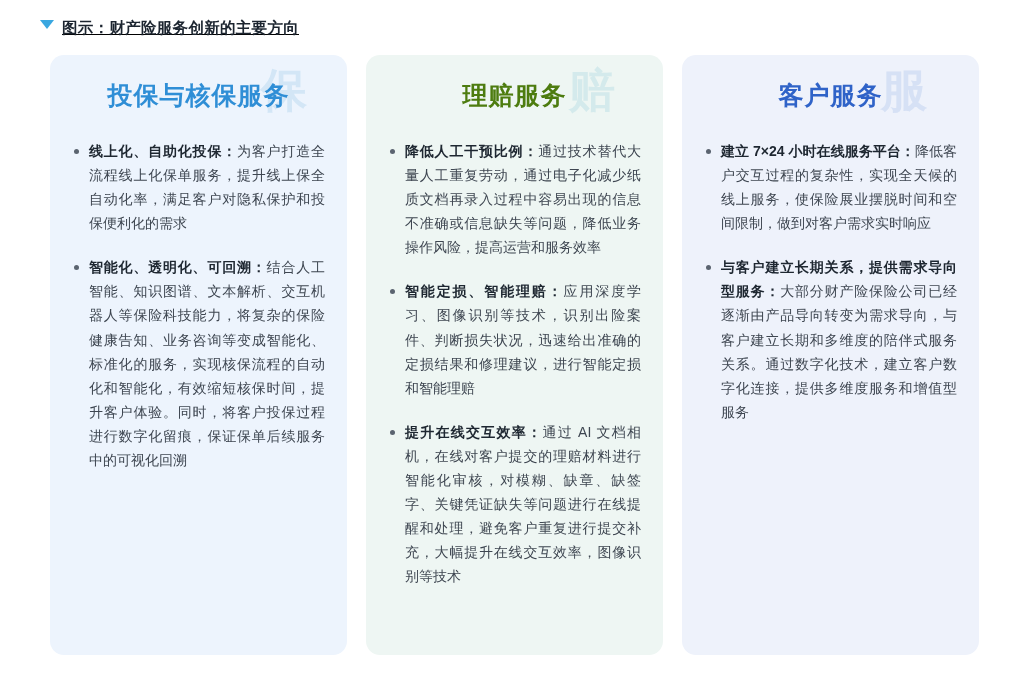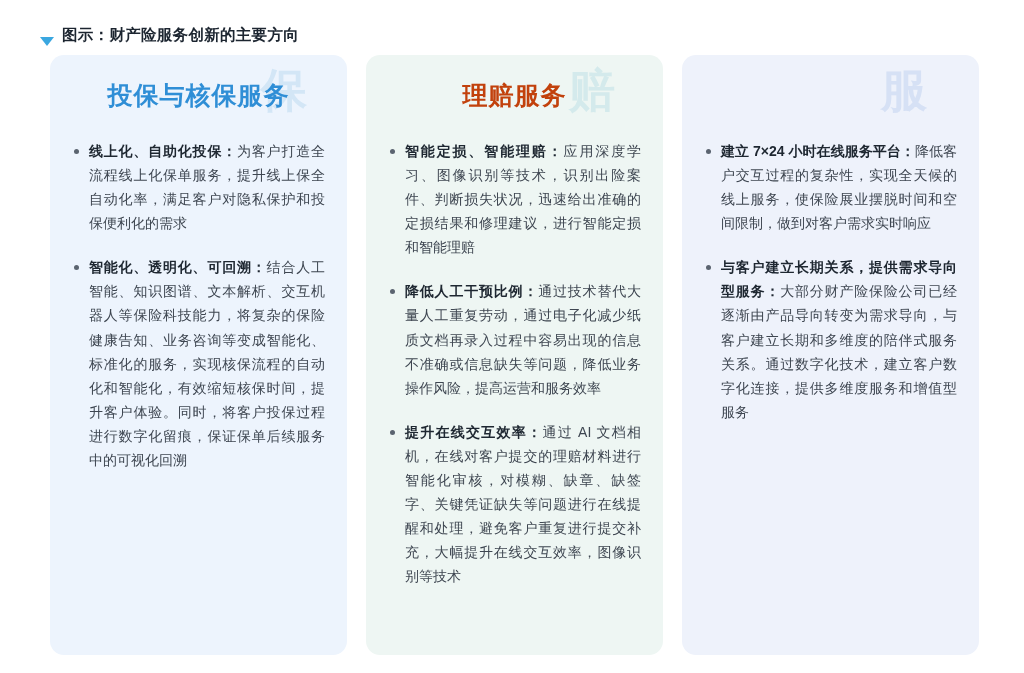--- a/index.html
+++ b/index.html
@@ -12,24 +12,25 @@
   #page {
     position: relative;
     width: 1024px; height: 673px;
     background: #ffffff;
     overflow: hidden;
   }
 
   
   .header {
     display: flex;
-    align-items: flex-end;
+    align-items: flex-start;
     gap: 8px;
     padding: 18px 0 0 40px;
     height: 46px;
+    text-decoration: underline;
   }
   .triangle {
     width: 0; height: 0;
     border-left: 7px solid transparent;
     border-right: 7px solid transparent;
     border-top: 9px solid #3aa7e0;
     margin-top: 2px;
   }
   .header-title {
     font-size: 15.5px;
@@ -66,21 +67,21 @@
     height: 46px;
   }
   .card-title {
     position: relative;
     z-index: 2;
     font-size: 25px;
     font-weight: bold;
     letter-spacing: 1px;
   }
   .c0 .card-title { color: #2f8ed6; }
-  .c1 .card-title { color: #c2410c; }
+  .c1 .card-title { color: #4d7c0f; }
   .c2 .card-title { color: #2f63c8; }
 
   
   .title-watermark {
     position: absolute;
     z-index: 1;
     top: -12px;
     right: 18px;
     font-size: 46px;
     font-weight: bold;
@@ -142,29 +143,30 @@
         <li><span class="lead">智能化、透明化、可回溯：</span><span>结合人工智能、知识图谱、文本解析、交互机器人等保险科技能力，将复杂的保险健康告知、业务咨询等变成智能化、标准化的服务，实现核保流程的自动化和智能化，有效缩短核保时间，提升客户体验。同时，将客户投保过程进行数字化留痕，保证保单后续服务中的可视化回溯</span></li>
       </ul>
     </div>
 
     <div class="card c1">
       <div class="card-title-wrap">
         <span class="title-watermark">赔</span>
         <div class="card-title">理赔服务</div>
       </div>
       <ul class="points">
+        <li><span class="lead">降低人工干预比例：</span><span>通过技术替代大量人工重复劳动，通过电子化减少纸质文档再录入过程中容易出现的信息不准确或信息缺失等问题，降低业务操作风险，提高运营和服务效率</span></li>
         <li><span class="lead">智能定损、智能理赔：</span><span>应用深度学习、图像识别等技术，识别出险案件、判断损失状况，迅速给出准确的定损结果和修理建议，进行智能定损和智能理赔</span></li>
-        <li><span class="lead">降低人工干预比例：</span><span>通过技术替代大量人工重复劳动，通过电子化减少纸质文档再录入过程中容易出现的信息不准确或信息缺失等问题，降低业务操作风险，提高运营和服务效率</span></li>
         <li><span class="lead">提升在线交互效率：</span><span>通过 AI 文档相机，在线对客户提交的理赔材料进行智能化审核，对模糊、缺章、缺签字、关键凭证缺失等问题进行在线提醒和处理，避免客户重复进行提交补充，大幅提升在线交互效率，图像识别等技术</span></li>
       </ul>
     </div>
 
     <div class="card c2">
       <div class="card-title-wrap">
         <span class="title-watermark">服</span>
+        <div class="card-title">客户服务</div>
       </div>
       <ul class="points">
         <li><span class="lead">建立 7×24 小时在线服务平台：</span><span>降低客户交互过程的复杂性，实现全天候的线上服务，使保险展业摆脱时间和空间限制，做到对客户需求实时响应</span></li>
         <li><span class="lead">与客户建立长期关系，提供需求导向型服务：</span><span>大部分财产险保险公司已经逐渐由产品导向转变为需求导向，与客户建立长期和多维度的陪伴式服务关系。通过数字化技术，建立客户数字化连接，提供多维度服务和增值型服务</span></li>
       </ul>
     </div>
 
   </div>
 </div>
 

